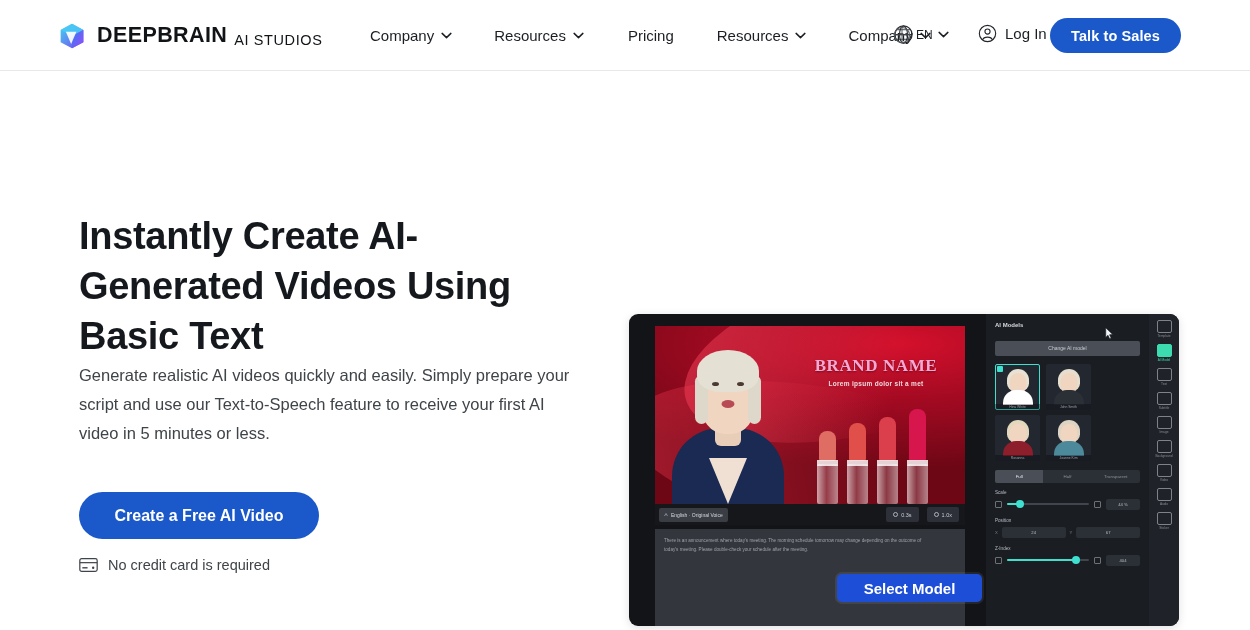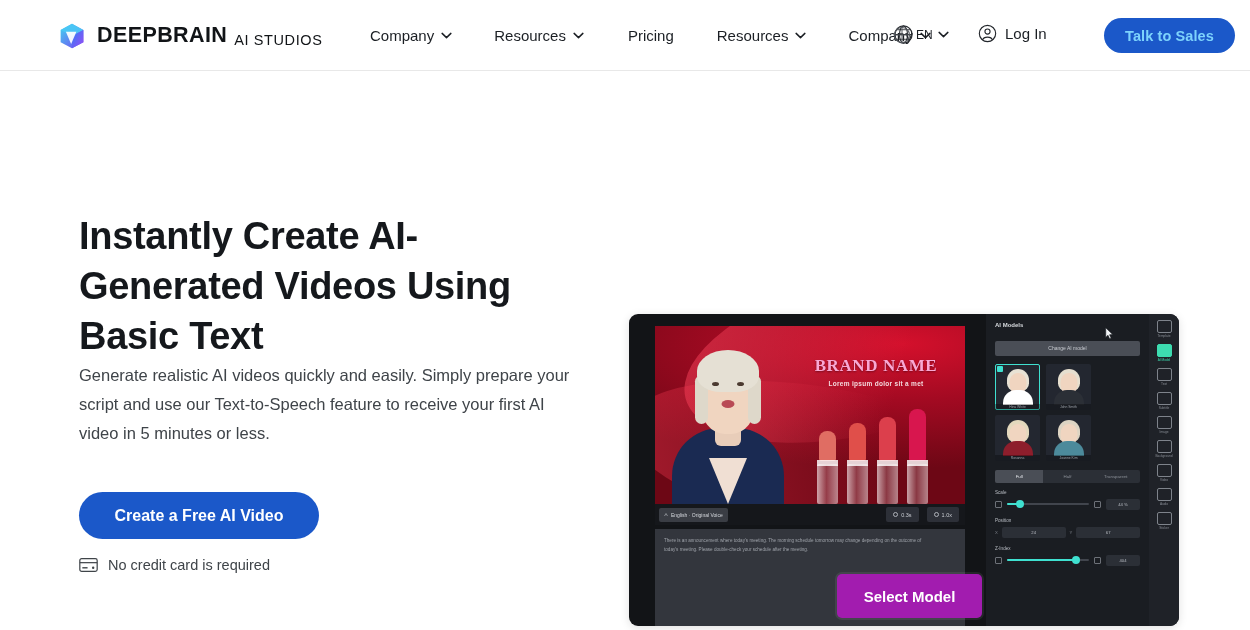--- a/index.html
+++ b/index.html
@@ -93,26 +93,26 @@
     display: flex;
     align-items: center;
     gap: 8px;
     cursor: pointer;
   }
   .login-icon { width: 19px; height: 19px; display:block; }
   .login-label { font-size: 15px; color: #1b1f24; }
 
   .cta-sales {
     position: absolute;
-    left: 1104px; top: 18px;
+    left: 1050px; top: 18px;
     width: 131px; height: 35px;
     background: #1b58c9;
     border: none;
     border-radius: 18px;
-    color: #7dd3fc;
+    color: #ffffff;
     font-size: 14.5px;
     font-weight: 700;
     font-family: "Liberation Sans", sans-serif;
     cursor: pointer;
     letter-spacing: 0.1px;
   }
 
   
   .hero {
     position: relative;
@@ -393,22 +393,22 @@
   .pv-script-text {
     font-size: 4.6px;
     line-height: 9px;
     color: #9ea2a9;
     max-width: 265px;
   }
 
   .pv-select-model {
     position: absolute;
     left: 837px; top: 503px;
-    width: 145px; height: 44px;
-    background: #a21caf;
+    width: 145px; height: 28px;
+    background: #1d4ed8;
     border: none;
     border-radius: 5px;
     color: #ffffff;
     font-size: 15px;
     font-weight: 700;
     font-family: "Liberation Sans", sans-serif;
     cursor: pointer;
     z-index: 20;
     box-shadow: 0 0 0 2px rgba(255,255,255,0.08);
   }

